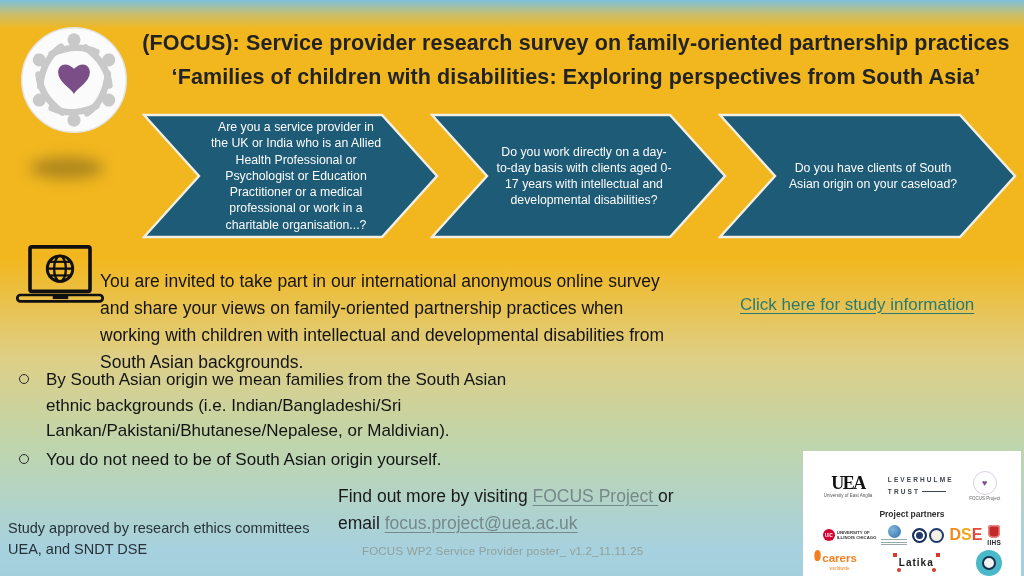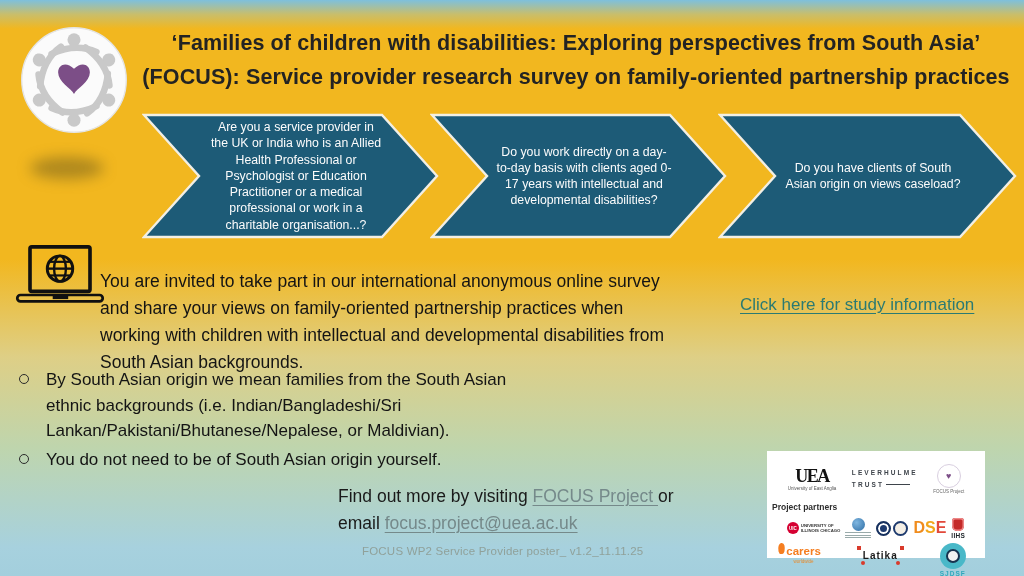--- a/index.html
+++ b/index.html
@@ -57,34 +57,34 @@
   .find-out { position:absolute; left:338px; top:483px; width:368px;
     font-size:17.5px; line-height:1.55; color:#1A1A1A; }
   .gray-link { color:#75898A; text-decoration:underline; text-underline-offset:3px; cursor:pointer; }
 
   .version { position:absolute; left:362px; top:545px; font-size:11.5px; color:#90A19A; letter-spacing:.2px; }
 
   .ethics { position:absolute; left:8px; top:518px; width:310px;
     font-size:14.5px; line-height:1.45; color:#273239; }
 
   
-  .panel { position:absolute; left:767px; top:451px; width:218px; height:107px;
-    background:#FFFFFF; padding:9px 5px 4px; }
+  .panel { position:absolute; left:803px; top:451px; width:218px; height:125px;
+    background:#FFFFFF; padding:16px 5px 4px; }
   .p-row1 { display:flex; justify-content:space-evenly; align-items:center; height:38px; }
   .uea-label { font-family:"Liberation Serif", serif; font-weight:700; font-size:18px;
     letter-spacing:-1.5px; color:#121212; line-height:1; text-align:center; }
   .uea-sub { font-size:4.5px; color:#555; text-align:center; margin-top:1px; }
   .lever { font-size:6.5px; letter-spacing:2.1px; color:#3E444B; font-weight:600; line-height:1.9; }
   .lever .rule { display:inline-block; width:24px; border-bottom:1px solid #3E444B; margin-left:2px; vertical-align:2px; }
   .focus-mini { text-align:center; }
   .focus-mini .ring { width:24px; height:24px; margin:0 auto; border:1px solid #D9CFE0;
     border-radius:50%; display:flex; align-items:center; justify-content:center;
     color:#7C4E87; font-size:9px; }
   .focus-mini .cap { font-size:4.5px; color:#666; margin-top:1px; }
-  .p-heading { font-size:8.5px; font-weight:700; color:#2E2E2E; margin:4px 0 3px; }
+  .p-heading { text-align:center; font-size:8.5px; font-weight:700; color:#2E2E2E; margin:4px 0 3px; }
   .p-row2 { display:flex; justify-content:center; align-items:center; gap:5px; height:26px; }
   .uic { display:flex; align-items:center; gap:2px; }
   .uic-circle { width:12px; height:12px; border-radius:50%; background:#D50032; color:#fff;
     font-size:4.5px; font-weight:700; display:flex; align-items:center; justify-content:center; }
   .uic-text { font-size:4.3px; font-weight:700; color:#333; line-height:1.25; }
   .niepid { text-align:center; }
   .niepid .globe { width:13px; height:13px; margin:0 auto; border-radius:50%;
     background:radial-gradient(circle at 35% 35%, #7FB6E0, #2E6DA4); }
   .tinylines { width:26px; height:6px; margin:1px auto 0;
     background:repeating-linear-gradient(180deg,#9aa 0 1px, transparent 1px 2.5px); }
@@ -151,22 +151,22 @@
             <path d="M-24 -28 Q2 -40 24 -30" fill="none" stroke-width="7" stroke-linecap="round"></path>
           </g>
       </g>
       <path d="M0 15 C -3 9 -17 2 -17 -8 C -17 -17 -8 -20 0 -12 C 8 -20 17 -17 17 -8 C 17 2 3 9 0 15 Z" fill="#7C4E87"></path>
     </svg>
   </div>
 
   <div class="smudge"></div>
 
   <div class="title">
+    <div>(FOCUS): Service provider research survey on family-oriented partnership practices</div>
     <div>‘Families of children with disabilities: Exploring perspectives from South Asia’</div>
-    <div>(FOCUS): Service provider research survey on family-oriented partnership practices</div>
   </div>
 
   <div class="arrow arrow-1">
     <svg viewBox="0 0 298 126">
       <polygon points="2,2 240,2 295,63 240,124 2,124 57,63" fill="#1D5B77" stroke="#F2EFE4" stroke-width="2.4"></polygon>
     </svg>
     <div class="arrow-text">
       <div>
         <span>Are you a </span><strong>service provider</strong><span> in the </span><strong>UK or India</strong><span> who is an Allied Health Professional or Psychologist or Education Practitioner or a medical professional or work in a charitable organisation...?</span>
       </div>
@@ -183,21 +183,21 @@
       </div>
     </div>
   </div>
 
   <div class="arrow arrow-3">
     <svg viewBox="0 0 300 126">
       <polygon points="2,2 242,2 297,63 242,124 2,124 57,63" fill="#1D5B77" stroke="#F2EFE4" stroke-width="2.4"></polygon>
     </svg>
     <div class="arrow-text">
       <div>
-        <span>Do you have </span><strong>clients of South Asian origin</strong><span> on views caseload?</span>
+        <span>Do you have </span><strong>clients of South Asian origin</strong><span> on your caseload?</span>
       </div>
     </div>
   </div>
 
   <div class="laptop">
     <svg viewBox="0 0 100 66" width="92" height="60">
       <rect x="17" y="2" width="66" height="49" rx="2" fill="none" stroke="#101010" stroke-width="4"></rect>
       <circle cx="50" cy="26" r="14" fill="none" stroke="#101010" stroke-width="3.2"></circle>
       <ellipse cx="50" cy="26" rx="6.5" ry="14" fill="none" stroke="#101010" stroke-width="2.6"></ellipse>
       <line x1="36.5" y1="26" x2="63.5" y2="26" stroke="#101010" stroke-width="2.6"></line>
@@ -218,20 +218,21 @@
     <li>By South Asian origin we mean families from the South Asian ethnic backgrounds (i.e. Indian/Bangladeshi/Sri Lankan/Pakistani/Bhutanese/Nepalese, or Maldivian).</li>
     <li>You do not need to be of South Asian origin yourself.</li>
   </ul>
 
   <p class="find-out">
     <span>Find out more by visiting </span><a class="gray-link">FOCUS Project </a><span>or email </span><a class="gray-link">focus.project@uea.ac.uk</a>
   </p>
 
   <div class="version">FOCUS WP2 Service Provider poster_ v1.2_11.11.25</div>
 
+  <div class="ethics">Study approved by research ethics committees UEA, and SNDT DSE</div>
 
   <div class="panel">
     <div class="p-row1">
       <div class="uea">
         <div class="uea-label">UEA</div>
         <div class="uea-sub">University of East Anglia</div>
       </div>
       <div class="lever">
         <div>LEVERHULME</div>
         <div><span>TRUST</span><span class="rule"></span></div>

